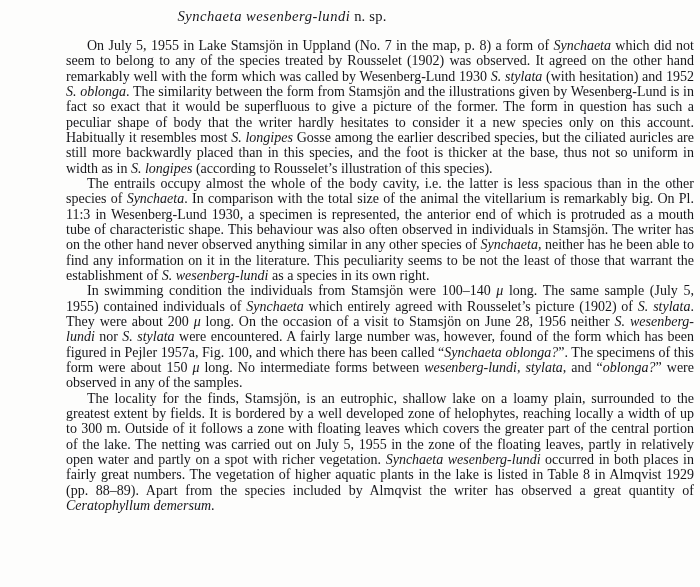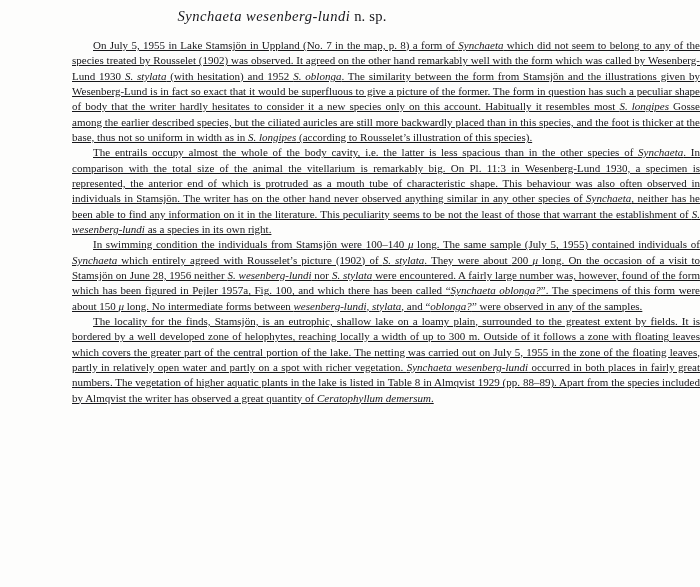--- a/index.html
+++ b/index.html
@@ -35,29 +35,28 @@
   .heading .sp-name {
     font-style: italic;
     letter-spacing: 0.5px;
   }
   .heading .rank {
     font-style: normal;
     letter-spacing: 0.2px;
   }
   .body-text {
     position: absolute;
-    left: 72px;
+    left: 66px;
     top: 38px;
     width: 628px;
-    font-size: 11px;
+    font-size: 14px;
     line-height: 15.33px;
     text-align: justify;
     text-justify: inter-word;
     hyphens: none;
-    text-decoration: underline;
     -webkit-hyphens: none;
   }
   .body-text p {
     margin: 0;
     text-indent: 21px;
     text-align: justify;
   }
   .body-text p:last-child {
     text-align: justify;
   }

